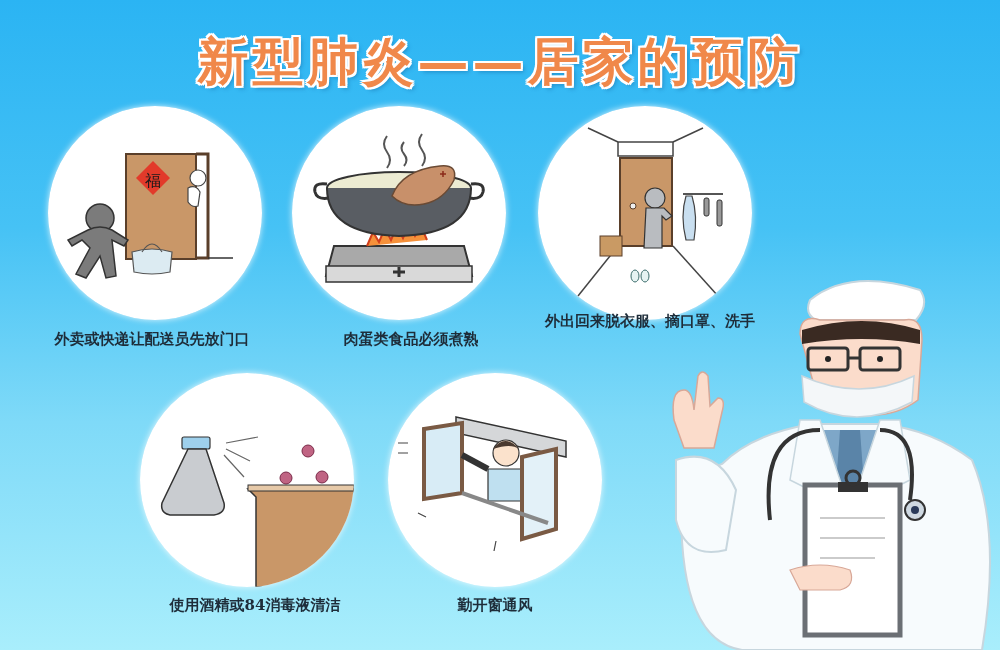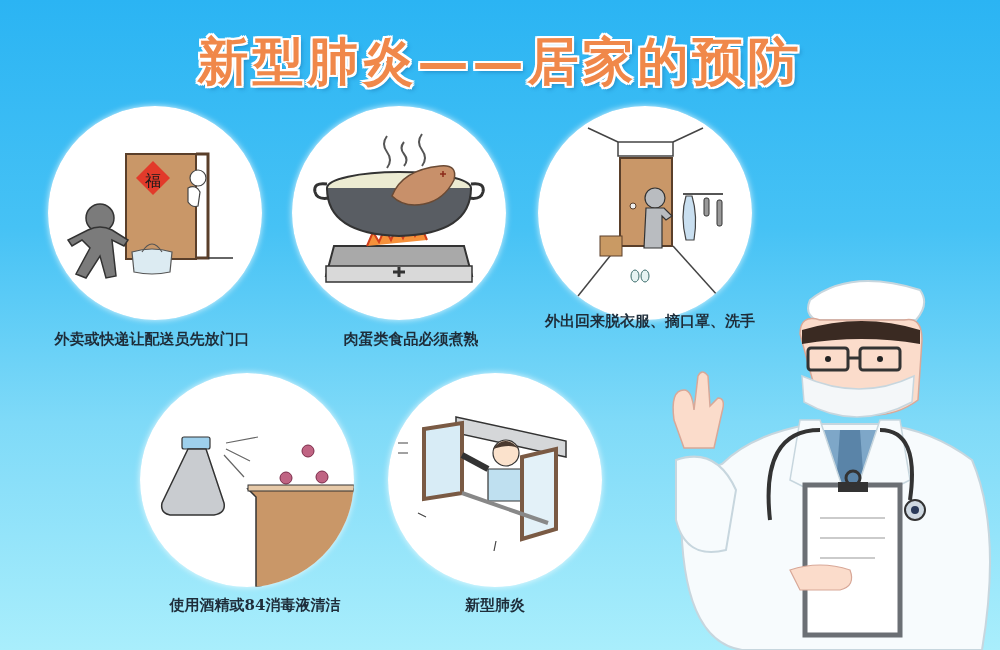--- a/index.html
+++ b/index.html
@@ -100,21 +100,21 @@
     <path d="M36 56 L74 50 L74 120 L36 126z" fill="#d8ecf6" stroke="#7a5a44" stroke-width="4"></path>
     <circle cx="118" cy="80" r="13" fill="#fbe2cc" stroke="#333" stroke-width="1.2"></circle>
     <path d="M105 76 q12 -16 26 0 q-8 -6 -26 0z" fill="#4a3a30"></path>
     <path d="M100 96 h34 v32 h-34z" fill="#bfe0f0" stroke="#333" stroke-width="1.2"></path>
     <path d="M100 96 L74 82" stroke="#333" stroke-width="6"></path>
     <path d="M134 84 L168 76 L168 156 L134 166z" fill="#e3f1f8" stroke="#7a5a44" stroke-width="4"></path>
     <path d="M74 120 L160 150" stroke="#888" stroke-width="4"></path>
     <path d="M10 70 h10 M10 80 h10 M30 140 l8 4 M108 168 l-2 10" stroke="#444" stroke-width="1.2"></path>
   </svg>
 </div>
-<div class="caption" style="left:495px; top:596px;">新型肺炎</div>
+<div class="caption" style="left:495px; top:596px;">勤开窗通风</div>
 
 <div class="doctor">
   <svg viewBox="0 0 340 380" width="340" height="380">
     <path d="M22 210 q-8 160 60 170 h240 q20 -120 -10 -190 q-40 -30 -90 -36 h-70 q-60 10 -90 40z" fill="#f7fbfd" stroke="#c7d6de" stroke-width="2"></path>
     <path d="M14 150 q-4 -30 10 -30 q8 0 10 20 l4 -34 q4 -8 10 0 l2 30 l8 -8 q8 0 4 14 l-8 36 h-30z" fill="#fbdccb" stroke="#d8a898" stroke-width="1.5"></path>
     <path d="M16 190 q40 -14 60 30 l-10 60 q-40 10 -50 -30z" fill="#f7fbfd" stroke="#c7d6de" stroke-width="2"></path>
     <path d="M160 160 l60 0 l10 60 l-40 80 l-40 -80z" fill="#7ea7c8"></path>
     <path d="M180 160 l20 0 l8 110 l-18 20 l-18 -20z" fill="#5a84a8"></path>
     <path d="M140 150 h20 l30 90 l-60 -30z" fill="#f7fbfd" stroke="#c7d6de" stroke-width="1.5"></path>
     <path d="M240 150 h-20 l-30 90 l60 -30z" fill="#f7fbfd" stroke="#c7d6de" stroke-width="1.5"></path>

